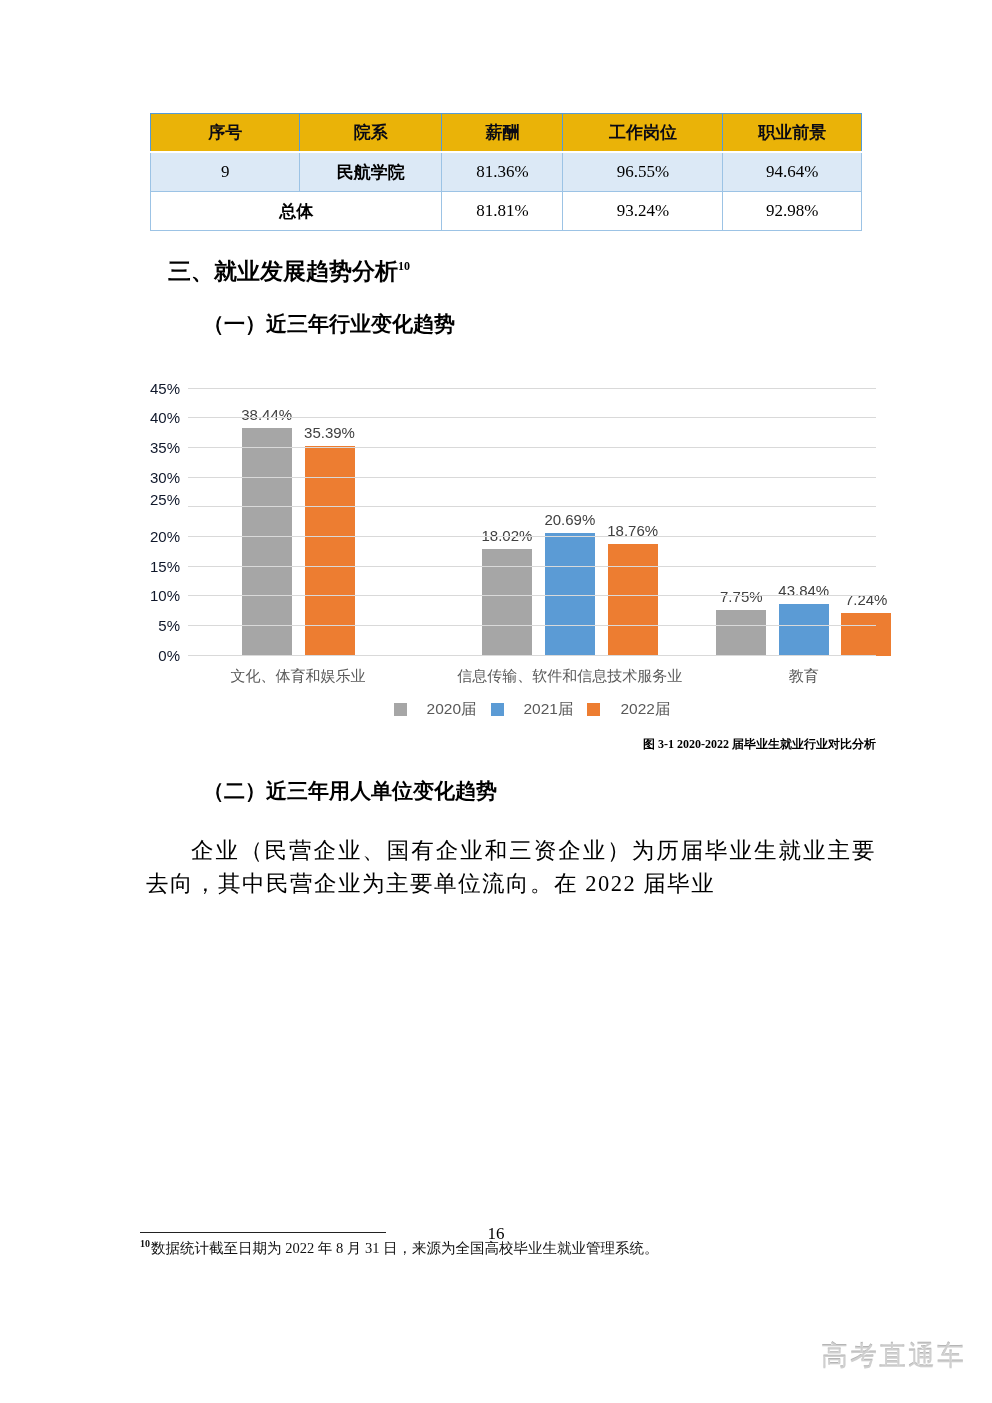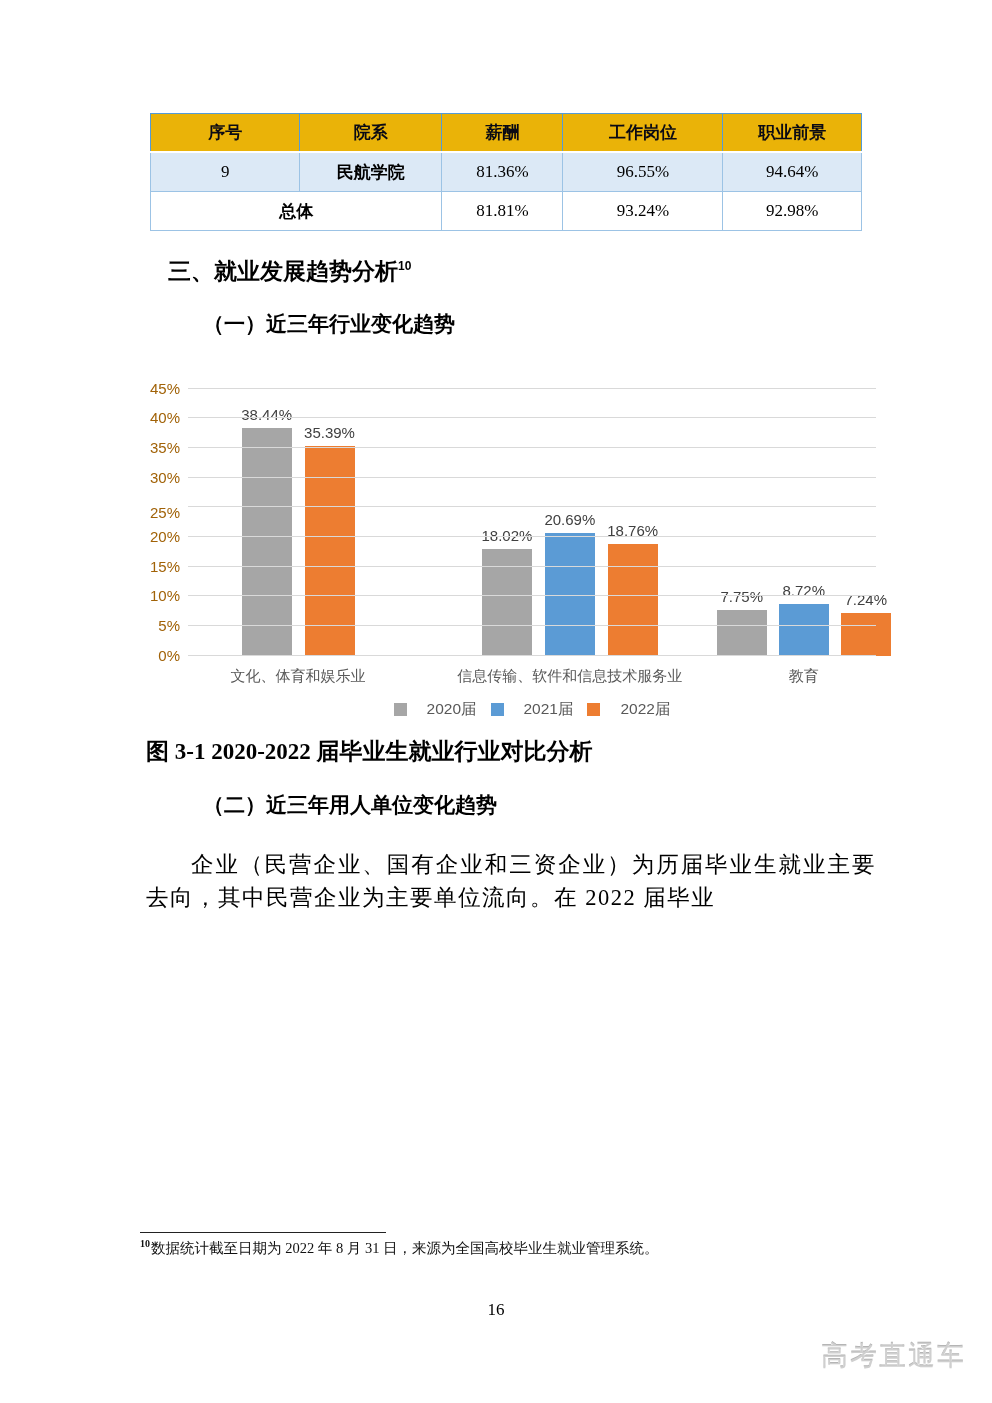--- a/index.html
+++ b/index.html
@@ -16,58 +16,58 @@
   table.summary tbody tr:nth-child(1){background:#dce9f6;}
   table.summary tbody tr:nth-child(2){background:#ffffff;}
   table.summary th:nth-child(1){width:21%;}
   table.summary th:nth-child(2){width:20%;}
   table.summary th:nth-child(3){width:17%;}
   table.summary th:nth-child(4){width:22.5%;}
   table.summary th:nth-child(5){width:19.5%;}
   td.bold{font-weight:bold;}
 
   
-  h2.section{font-family:Liberation Sans, sans-serif;font-size:23px;font-weight:bold;
+  h2.section{font-family:Liberation Serif, serif;font-size:23px;font-weight:bold;
              margin:27px 0 12px 22px;line-height:1.2;}
   h2.section sup{font-size:12px;font-weight:bold;}
   h3.sub{font-size:21px;font-weight:bold;margin:26px 0 0 57px;line-height:1.2;
          font-family:"Liberation Serif",serif;}
   p.body{font-size:22.5px;line-height:33px;letter-spacing:1.5px;text-align:justify;
          text-indent:2em;margin:18px 0 0 0;}
   p.body2{margin-top:30px;}
 
   
   .chart{position:relative;margin-top:24px;height:365px;}
   .yaxis{position:absolute;left:0;top:28px;width:34px;height:267px;}
-  .ytick{position:absolute;right:0;font-size:15px;color:#a16207;
+  .ytick{position:absolute;right:0;font-size:15px;color:#0f172a;
          font-family:"Liberation Sans",sans-serif;line-height:16px;}
   .plot{position:absolute;left:42px;top:28px;width:688px;height:267px;}
   .gridline{position:absolute;left:0;right:0;height:1px;background:#d9d9d9;}
   .groups{position:absolute;left:0;right:0;top:0;bottom:0;display:grid;
           grid-template-columns:32% 47% 21%;}
   .group{display:flex;justify-content:center;align-items:flex-end;height:100%;}
   .bar-wrap{display:flex;flex-direction:column;align-items:center;justify-content:flex-end;margin:0 6px;}
   .bar{width:50px;}
   .bar-label{font-size:15px;color:#404040;margin-bottom:5px;white-space:nowrap;
              font-family:"Liberation Sans",sans-serif;}
   .xlabels{position:absolute;left:42px;top:306px;width:688px;display:grid;
            grid-template-columns:32% 47% 21%;font-size:15px;color:#595959;text-align:center;
            font-family:"Liberation Sans",sans-serif;}
   .legend{position:absolute;left:42px;top:338px;width:688px;display:flex;justify-content:center;
           align-items:center;gap:14px;font-size:15.5px;color:#595959;
           font-family:"Liberation Sans",sans-serif;}
   .legend-item{display:flex;align-items:center;gap:20px;}
   .legend-swatch{width:13px;height:13px;display:inline-block;}
-  .chart-caption{text-align:left;font-weight:bold;font-size:23px;margin-top:10px;}
+  .chart-caption{text-align:right;font-weight:bold;font-size:12px;margin-top:10px;}
 
   
   .footnote-area{position:absolute;left:140px;top:1232px;width:745px;font-size:14.5px;color:#111;}
   .footnote-rule{width:246px;border-top:1px solid #222;margin-bottom:5px;}
   .footnote sup{font-size:10px;font-weight:bold;margin-right:1px;}
-  .page-number{position:absolute;top:1300px;left:0;width:100%;text-align:center;font-size:17px;}
+  .page-number{position:absolute;top:1224px;left:0;width:100%;text-align:center;font-size:17px;}
   .watermark{position:absolute;right:26px;top:1338px;font-size:27px;letter-spacing:2px;
              color:#cfcfcf;text-shadow:0 1px 0 #ffffff,0 -1px 0 #b5b5b5;
              font-family:"Liberation Sans",sans-serif;}
 </style>
 </head>
 <body>
 
 <div class="page">
   <div class="content">
 
@@ -103,21 +103,21 @@
     <h3 class="sub">（一）近三年行业变化趋势</h3>
 
 
     <div class="chart">
       <div class="yaxis" id="yaxis">
           <div class="ytick" style="bottom: -8px;">0%</div>
           <div class="ytick" style="bottom: 21.6667px;">5%</div>
           <div class="ytick" style="bottom: 51.3333px;">10%</div>
           <div class="ytick" style="bottom: 81px;">15%</div>
           <div class="ytick" style="bottom: 110.667px;">20%</div>
-          <div class="ytick" style="bottom: 135px;">25%</div>
+          <div class="ytick" style="bottom: 148px;">25%</div>
           <div class="ytick" style="bottom: 170px;">30%</div>
           <div class="ytick" style="bottom: 199.667px;">35%</div>
           <div class="ytick" style="bottom: 229.333px;">40%</div>
           <div class="ytick" style="bottom: 259px;">45%</div>
         </div>
       <div class="plot" id="plot">
         <div class="groups" id="groups">
             <div class="group">
               <div class="bar-wrap">
                 <div class="bar-label">38.44%</div>
@@ -141,21 +141,21 @@
                 <div class="bar-label">18.76%</div>
                 <div class="bar" style="height: 111.309px; background: rgb(237, 125, 49);"></div>
               </div>
             </div>
             <div class="group">
               <div class="bar-wrap">
                 <div class="bar-label">7.75%</div>
                 <div class="bar" style="height: 45.9833px; background: rgb(166, 166, 166);"></div>
               </div>
               <div class="bar-wrap">
-                <div class="bar-label">8.72%</div>
+                <div class="bar-label">43.84%</div>
                 <div class="bar" style="height: 51.7387px; background: rgb(91, 155, 213);"></div>
               </div>
               <div class="bar-wrap">
                 <div class="bar-label">7.24%</div>
                 <div class="bar" style="height: 42.9573px; background: rgb(237, 125, 49);"></div>
               </div>
             </div>
           </div>
       <div class="gridline" style="bottom: 0px;"></div>
           <div class="gridline" style="bottom: 29.6667px;"></div>

